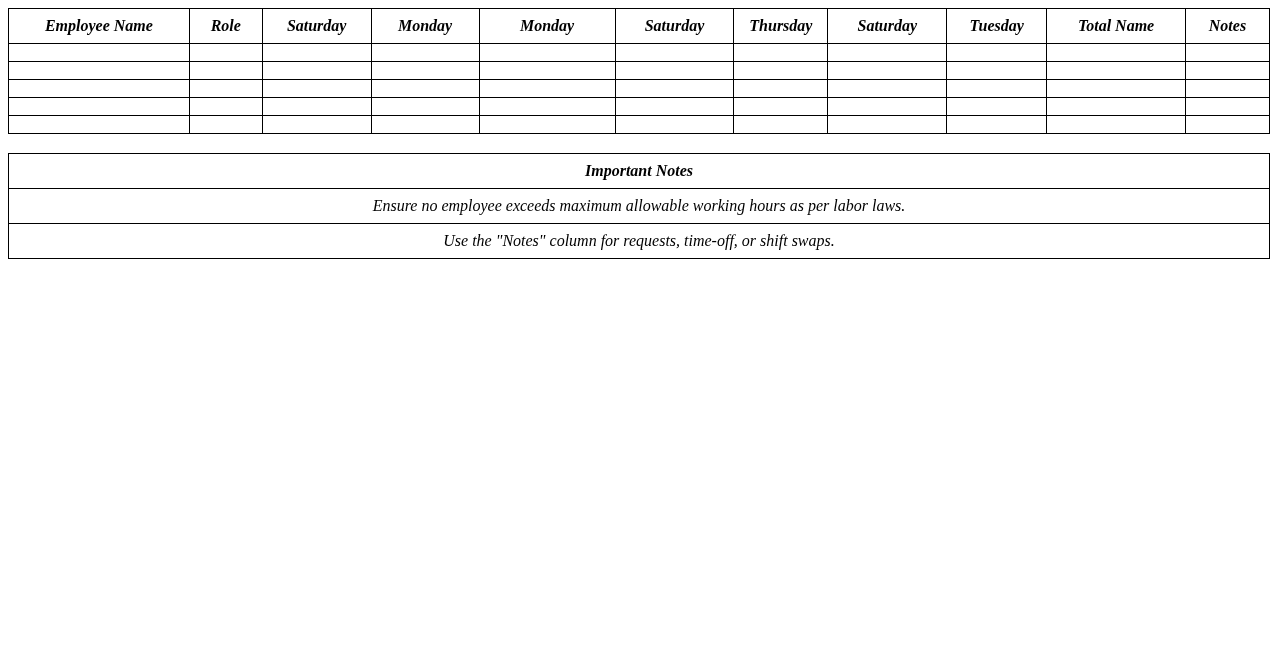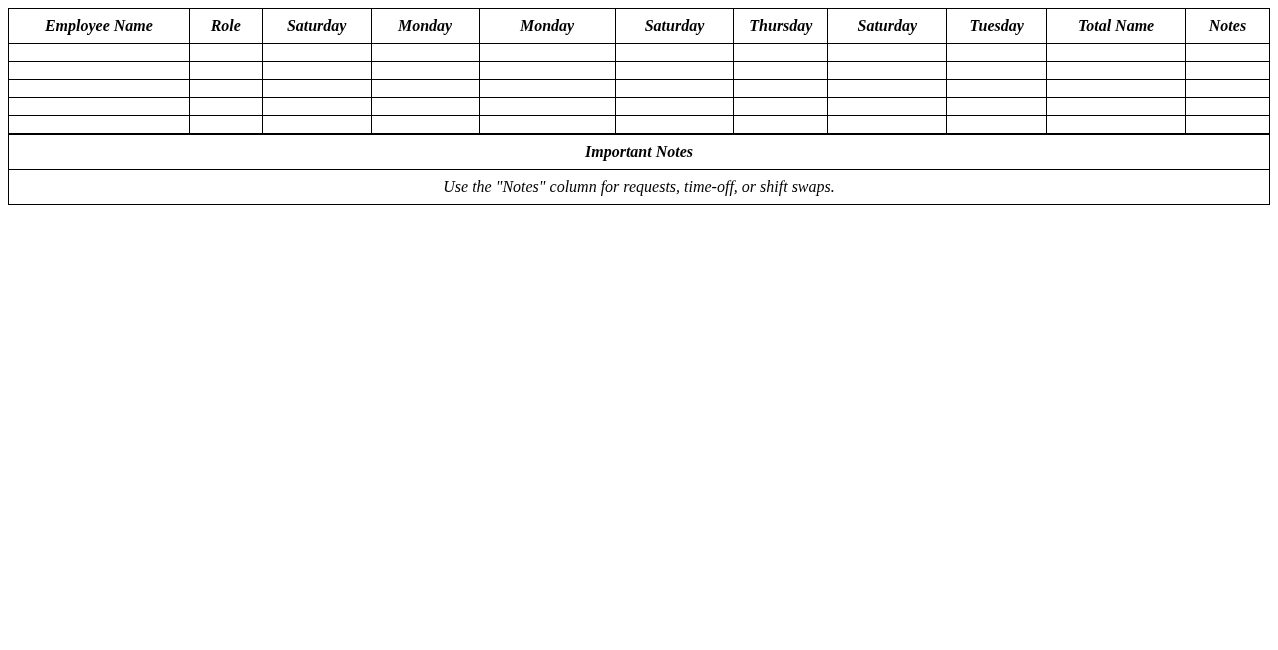--- a/index.html
+++ b/index.html
@@ -29,20 +29,21 @@
     overflow: hidden;
     white-space: nowrap;
   }
   th {
     font-weight: bold;
   }
   .schedule-table .empty-row td {
     height: 1px;
   }
   .notes-table {
+    margin-top: 19px;
   }
   
   .c0  { width: 14.34%; }
   .c1  { width: 5.78%;  }
   .c2  { width: 8.64%;  }
   .c3  { width: 8.56%;  }
   .c4  { width: 10.78%; }
   .c5  { width: 9.43%;  }
   .c6  { width: 7.45%;  }
   .c7  { width: 9.43%;  }
@@ -154,18 +155,21 @@
   </table>
 
   <table class="notes-table">
     <thead>
       <tr>
         <th>Important Notes</th>
       </tr>
     </thead>
     <tbody>
       <tr>
+        <td>Ensure no employee exceeds maximum allowable working hours as per labor laws.</td>
+      </tr>
+      <tr>
         <td>Use the "Notes" column for requests, time-off, or shift swaps.</td>
       </tr>
     </tbody>
   </table>
 
 </div>
 
 </body></html>

